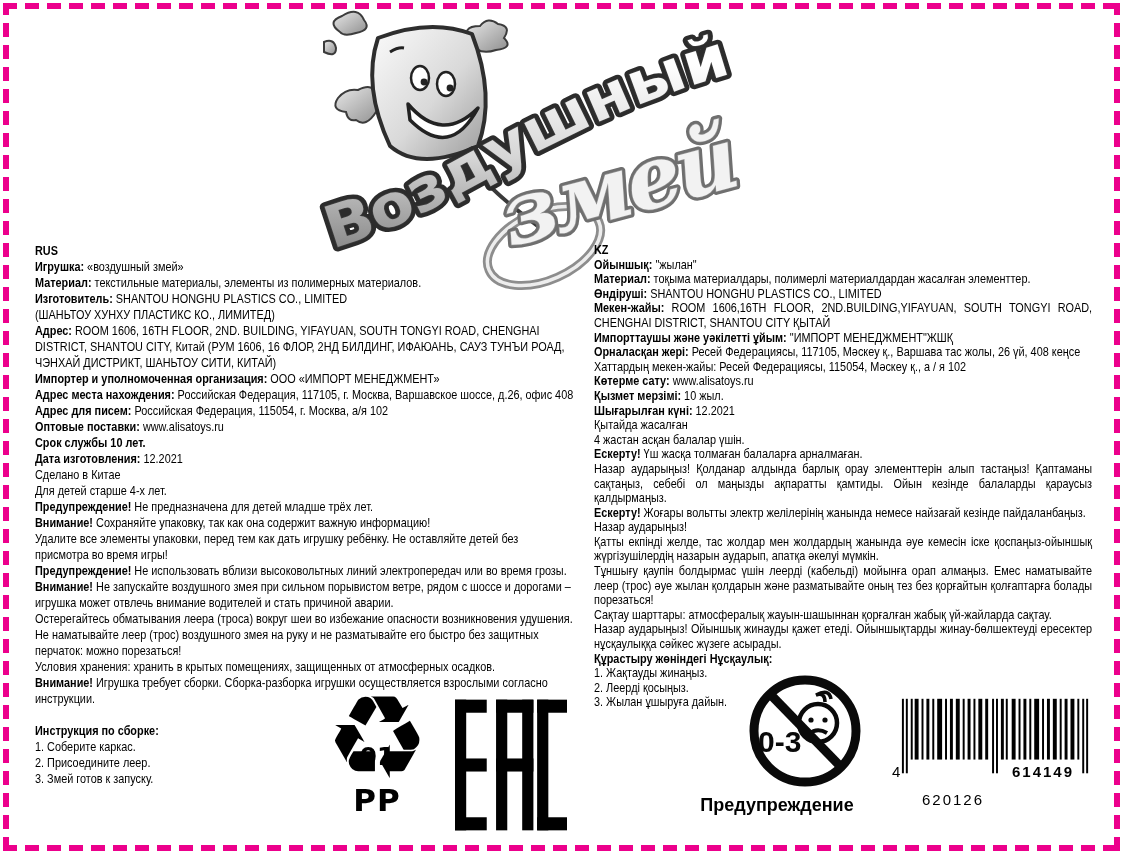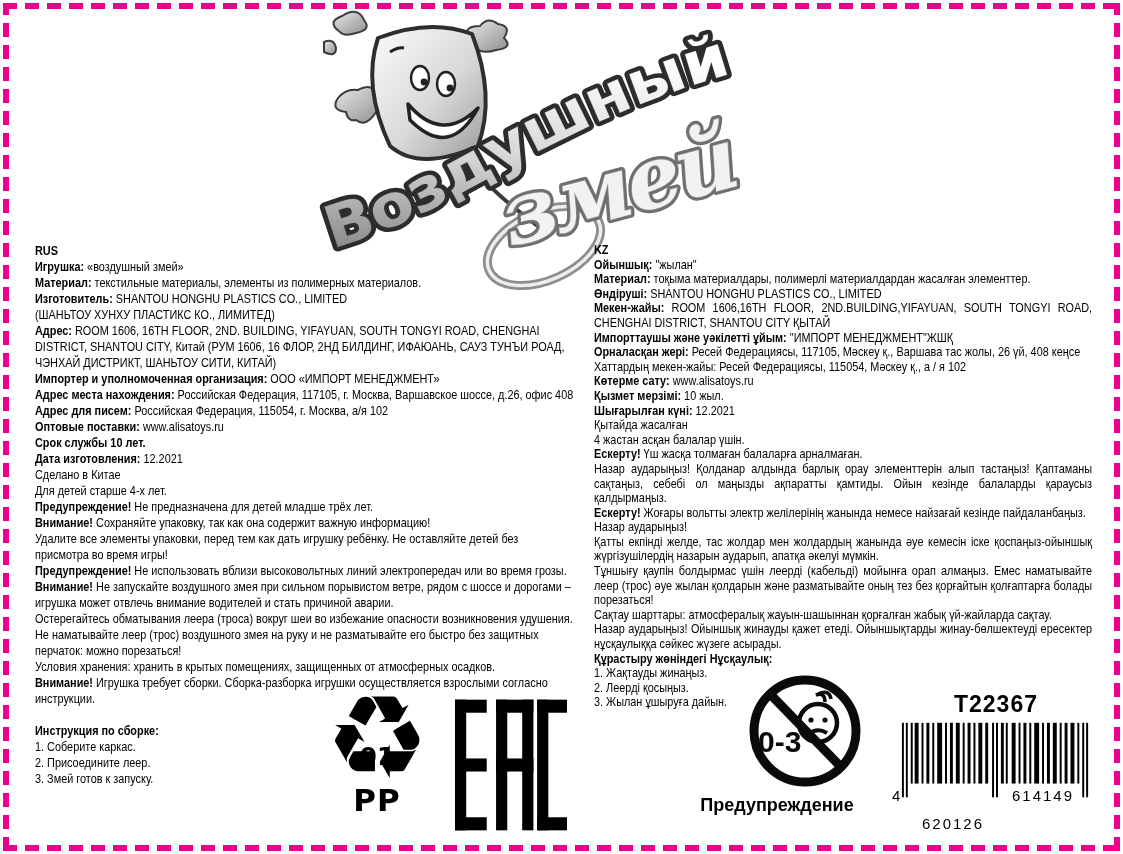--- a/index.html
+++ b/index.html
@@ -41,21 +41,21 @@
   .age-caption{position:absolute;left:698px;top:795px;width:158px;text-align:center;
                font-weight:bold;font-size:18px;}
 
   .barcode{position:absolute;left:890px;top:692px;width:212px;text-align:center;}
   .barcode .sku{font-weight:bold;font-size:23px;letter-spacing:1px;line-height:24px;}
   .barcode svg{display:block;margin:6px auto 0;}
   .digits{position:relative;height:16px;margin-top:-15px;font-size:15px;}
   .digits span{position:absolute;top:0;letter-spacing:2px;}
   .digits .lead{left:2px;}
   .digits .g1{left:22px;width:82px;text-align:center;margin-top:28px;}
-  .digits .g2{left:112px;width:82px;text-align:center;}
+  .digits .g2{left:112px;width:82px;text-align:center;font-weight:bold;}
 </style>
 </head>
 <body>
 
 <div class="page">
   <div class="b-top"></div>
   <div class="b-bottom"></div>
   <div class="b-left"></div>
   <div class="b-right"></div>
 
@@ -205,21 +205,20 @@
       <path d="M64,63 Q72,56 82,62" stroke-width="4"></path>
       <circle cx="66" cy="49" r="2.6" fill="#0a0a0a" stroke="none"></circle>
       <circle cx="80" cy="49" r="2.6" fill="#0a0a0a" stroke="none"></circle>
     </g>
     <line x1="25" y1="23" x2="97" y2="97" stroke="#0a0a0a" stroke-width="9"></line>
     <text x="13" y="81" font-family="Liberation Sans, sans-serif" font-weight="bold" font-size="30" fill="#0a0a0a">0-3</text>
   </svg>
   <div class="age-caption">Предупреждение</div>
 
   <div class="barcode">
-    <div class="sku">T22367</div>
     <svg width="196" height="80" viewBox="0 0 200 80">
       <g fill="#000">
         <rect x="4" y="0" width="2" height="76"></rect>
           <rect x="8" y="0" width="2" height="76"></rect>
         <rect x="13" y="0" width="2" height="62"></rect>
           <rect x="17" y="0" width="4" height="62"></rect>
         <rect x="24" y="0" width="2" height="62"></rect>
           <rect x="29" y="0" width="3" height="62"></rect>
         <rect x="35" y="0" width="2" height="62"></rect>
           <rect x="40" y="0" width="5" height="62"></rect>

